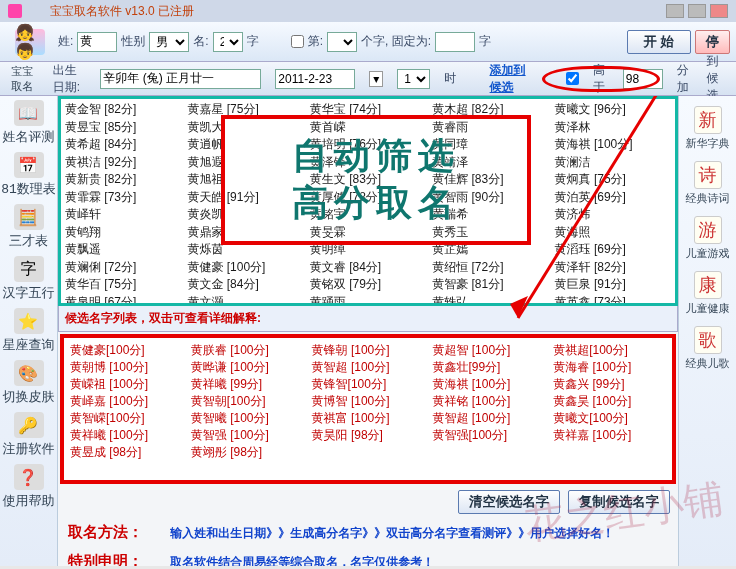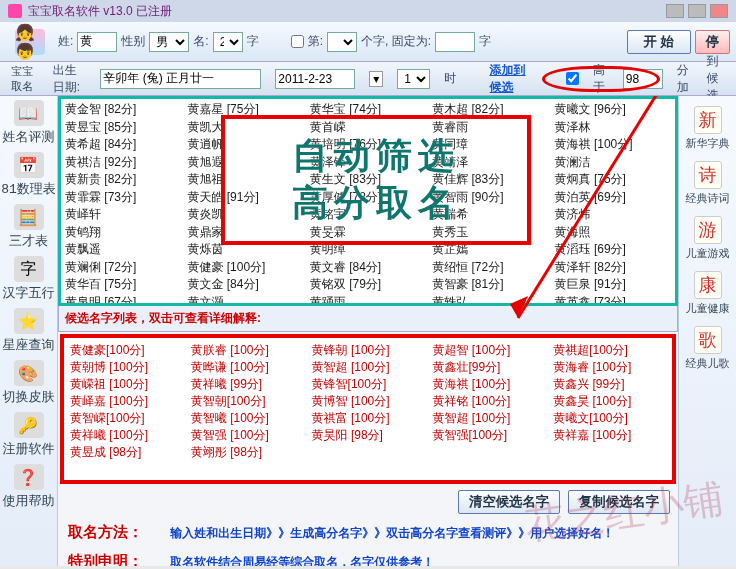--- a/index.html
+++ b/index.html
@@ -1,17 +1,17 @@
 <!DOCTYPE html>
 <html><head>
 <meta charset="utf-8">
 <style>
   * { box-sizing: border-box; margin: 0; padding: 0; }
   body { font-family: "Microsoft YaHei", "SimSun", sans-serif; font-size: 12px; background: #e8e8e8; width: 736px; height: 569px; overflow: hidden; position: relative; }
-  .titlebar { background: #cfd8e8; height: 22px; line-height: 22px; padding: 0 8px; color: #701a75; display: flex; align-items: center; }
+  .titlebar { background: #cfd8e8; height: 22px; line-height: 22px; padding: 0 8px; color: #c2410c; display: flex; align-items: center; gap: 22px; }
   .titlebar .icon { width: 14px; height: 14px; background: #f4a; border-radius: 2px; margin-right: 6px; }
   .win-ctrl { margin-left: auto; display:flex; gap:4px; }
   .win-ctrl span { width:18px; height:14px; background:#bbb; display:inline-block; border:1px solid #999; }
   .toolbar { background: linear-gradient(#f6faff,#dbe7f6); border-bottom:1px solid #aac; padding:4px 6px; display:flex; align-items:center; gap:4px; height:40px; }
   .toolbar2 { background: linear-gradient(#f2f6fc,#d6e2f2); border-bottom:1px solid #aac; padding:4px 6px; display:flex; align-items:center; gap:14px; height:34px; }
   .lbl { color:#3a4a66; }
   input.txt, select.sel { border:1px solid #7a9; background:#fff; height:20px; padding:0 2px; font-size:12px; }
   .w30{width:30px}.w40{width:40px}.w170{width:170px}
   .btn { background:linear-gradient(#fefefe,#dde6f4); border:1px solid #5a7ab0; padding:2px 10px; cursor:pointer; color:#234; font-weight:bold; border-radius:2px; }
   .main { display:flex; height:470px; }

